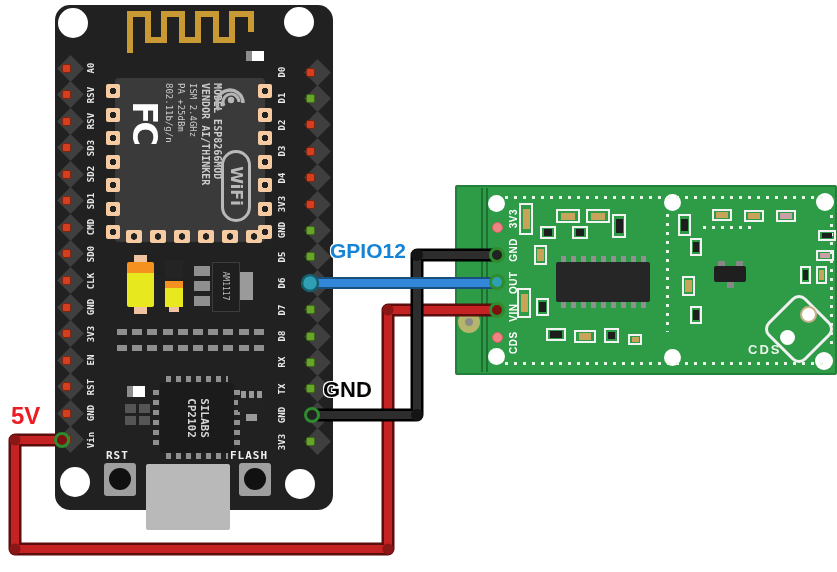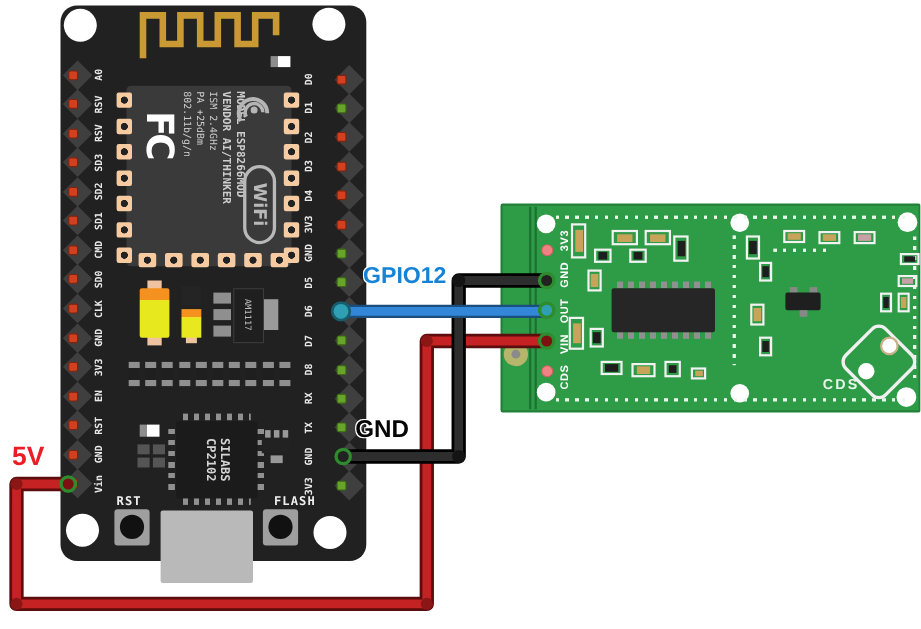--- a/index.html
+++ b/index.html
@@ -137,21 +137,21 @@
 
   <div class="abs" style="left:241px;top:391px;width:5px;height:7px;background:#999;"></div>
   <div class="abs" style="left:249px;top:391px;width:5px;height:7px;background:#999;"></div>
   <div class="abs" style="left:257px;top:391px;width:5px;height:7px;background:#999;"></div>
   <div class="abs" style="left:238px;top:398px;width:26px;height:14px;background:#222;"></div>
   <div class="abs" style="left:246px;top:414px;width:11px;height:7px;background:#999;"></div>
 
   <div class="btnlbl" style="left:106px;top:449px;">RST</div>
   <div class="abs" style="left:104px;top:463px;width:32px;height:33px;background:#9f9f9f;border-radius:3px;"></div>
   <div class="abs" style="left:109px;top:468px;width:22px;height:22px;background:#111;border-radius:50%;"></div>
-  <div class="btnlbl" style="left:249px;top:449px;">FLASH</div>
+  <div class="btnlbl" style="left:230px;top:449px;">FLASH</div>
   <div class="abs" style="left:239px;top:463px;width:32px;height:33px;background:#9f9f9f;border-radius:3px;"></div>
   <div class="abs" style="left:244px;top:468px;width:22px;height:22px;background:#111;border-radius:50%;"></div>
   <div class="abs" style="left:146px;top:464px;width:84px;height:66px;background:#b9b9b9;border-radius:2px;"></div>
 
   <div id="left-pins" class="abs" style="left:0;top:0;">
       <div class="diam" style="left:60.5px;top:58.5px;"></div>
       <div class="pad" style="left:61.5px;top:63.5px;background:#d2401f;border:1px solid #7c2410;box-sizing:border-box;"></div>
       <div class="pinlbl" style="left:78px;top:63px;">A0</div>
       <div class="diam" style="left:60.5px;top:85.07px;"></div>
       <div class="pad" style="left:61.5px;top:90.07px;background:#d2401f;border:1px solid #7c2410;box-sizing:border-box;"></div>

